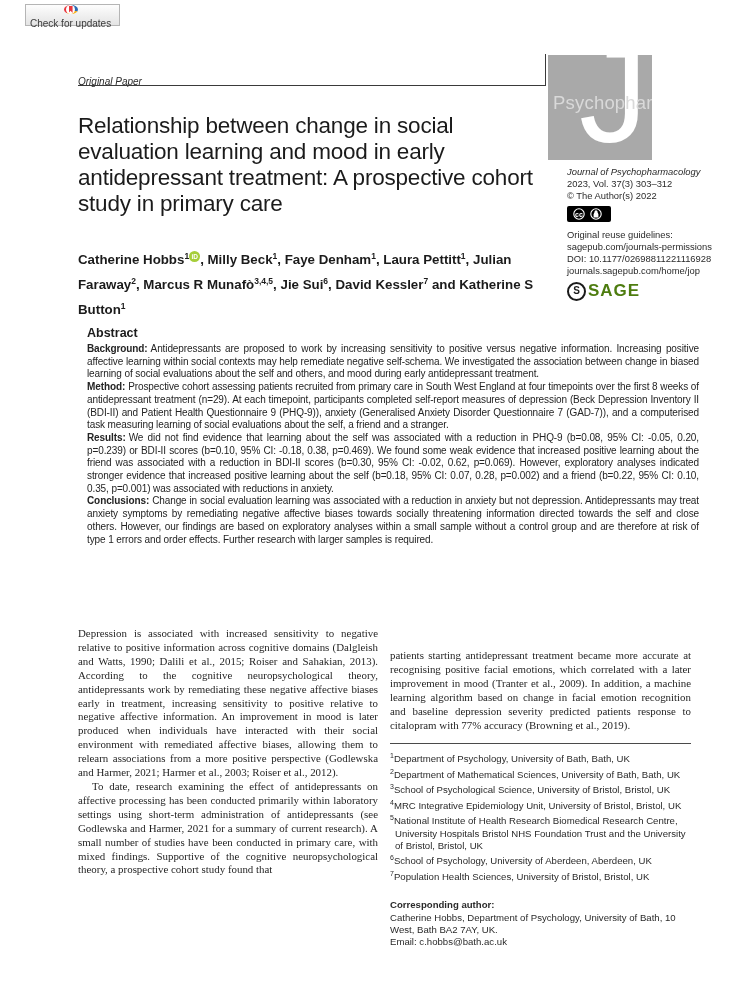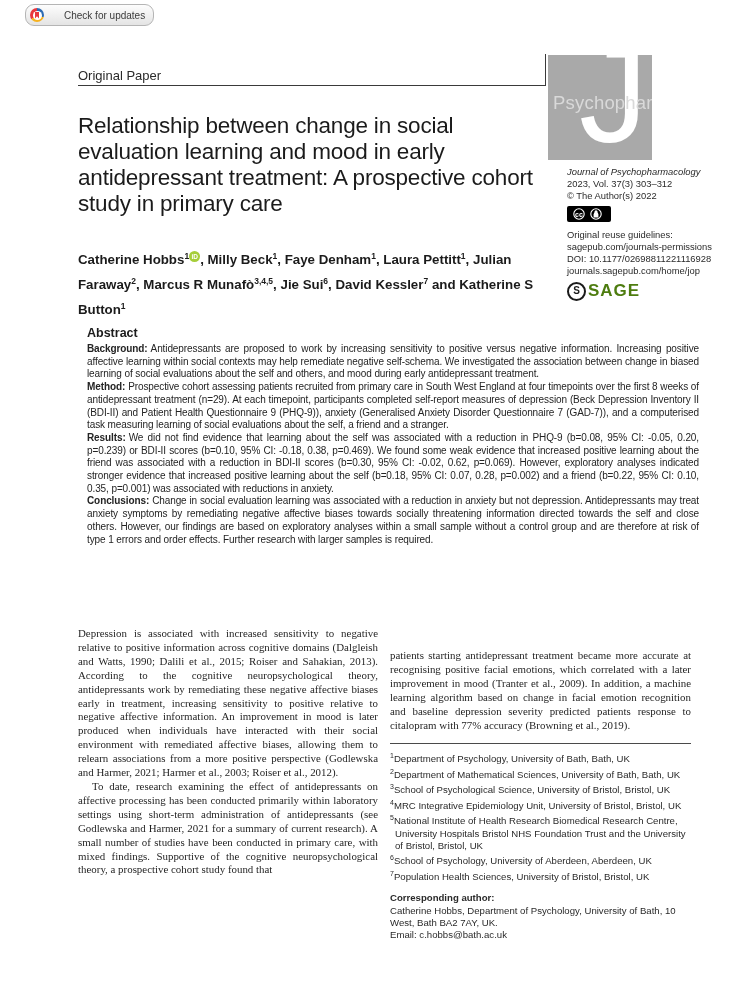--- a/index.html
+++ b/index.html
@@ -1,33 +1,33 @@
 <!DOCTYPE html>
 <html><head>
 <meta charset="utf-8">
 <style>
   html,body{margin:0;padding:0;background:#fff;}
   .page{position:relative;width:750px;height:1000px;background:#fff;overflow:hidden;
         font-family:"Liberation Sans",sans-serif;color:#1f1f1f;}
 
   
   .update-badge{position:absolute;left:25px;top:4px;height:20px;display:flex;align-items:center;
-    gap:20px;padding:0 8px 0 4px;border:1px solid #b5b5b5;border-radius:9px;
-    background:linear-gradient(#fdfdfd,#e4e4e4);cursor:pointer;}
+    gap:4px;padding:0 8px 0 4px;border:1px solid #b5b5b5;border-radius:0;
+    background:linear-gradient(#fdfdfd,#e4e4e4);cursor:pointer;flex-direction:column;}
   .crossmark{width:14px;height:14px;border-radius:50%;
     background:conic-gradient(#2c6bb3 0 30%, #f6b221 30% 65%, #e8373e 65% 100%);
     display:flex;align-items:center;justify-content:center;}
   .crossmark .inner{width:9px;height:9px;border-radius:50%;background:#fff;
     display:flex;align-items:flex-start;justify-content:center;}
   .crossmark .bookmark{width:4px;height:7px;background:#e8373e;margin-top:1px;
     clip-path:polygon(0 0,100% 0,100% 100%,50% 68%,0 100%);}
   .update-badge span.lbl{font-size:10px;color:#3c3c3c;}
 
   
-  .category{position:absolute;left:78px;top:68px;font-size:13px;color:#2a2a2a;}
+  .category{position:absolute;left:78px;top:76px;font-size:10px;font-style:italic;color:#2a2a2a;}
   .rule-h{position:absolute;left:78px;top:85px;width:468px;height:1px;background:#3a3a3a;}
   .rule-v{position:absolute;left:545px;top:54px;width:1px;height:32px;background:#3a3a3a;}
 
   .logo-box{position:absolute;left:548px;top:55px;width:104px;height:105px;background:#a9a9a9;overflow:hidden;}
   .logo-j{position:absolute;right:4px;top:-30px;font-size:138px;font-weight:400;color:#ffffff;
     font-family:"Liberation Sans",sans-serif;line-height:1;}
   .logo-name{position:absolute;left:5px;top:37px;font-size:18.5px;color:#d9d9d9;letter-spacing:0.2px;}
 
   .citation{position:absolute;left:546px;top:166px;width:160px;font-size:9.4px;line-height:12.2px;color:#2a2a2a;margin-left:21px;}
   .citation .journal{font-style:italic;}
@@ -63,21 +63,21 @@
   .col-left h2{margin:0 0 12px 0;font-size:15px;font-weight:bold;color:#1b1b1b;}
   .body-text{font-family:"Liberation Serif",serif;font-size:10.9px;line-height:13.9px;
     text-align:justify;color:#1f1f1f;margin:0;}
   .body-text.indent{text-indent:14px;}
   .col-right{padding-top:0;}
   .col-right .body-text{margin-top:22px;}
   .fn-rule{border:0;border-top:1px solid #4a4a4a;margin:11px 0 6px 0;}
   .affils{font-size:9.6px;line-height:12.3px;color:#2a2a2a;}
   .affils div{padding-left:5px;text-indent:-5px;}
   .affils sup{font-size:7px;}
-  .corresponding{margin-top:9px;font-size:9.6px;line-height:12.3px;color:#2a2a2a;}
+  .corresponding{margin-top:16px;font-size:9.6px;line-height:12.3px;color:#2a2a2a;}
   .corresponding .ca-head{font-weight:bold;}
   .email-link{color:#2a2a2a;text-decoration:none;cursor:pointer;}
 </style>
 </head>
 <body>
 
 <div class="page">
 
   <div class="update-badge">
     <span class="crossmark">

